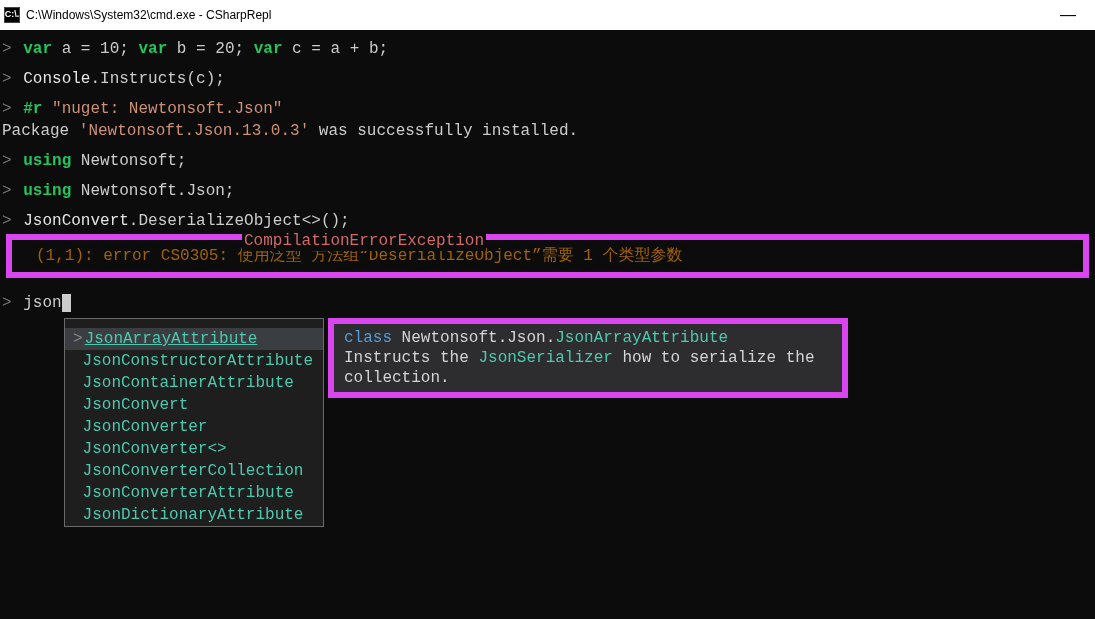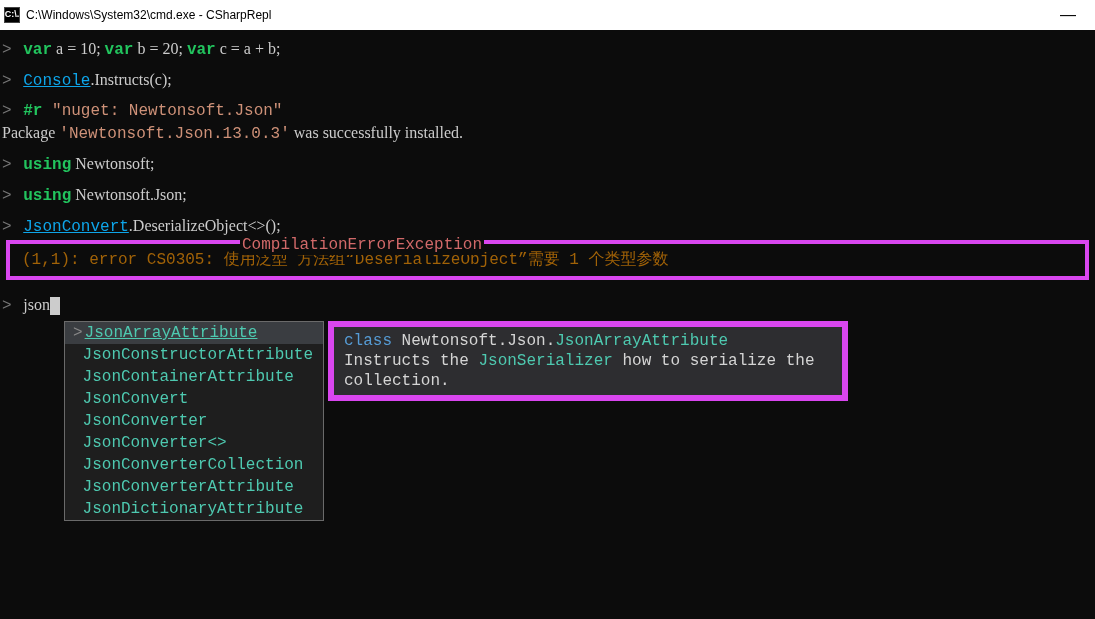--- a/index.html
+++ b/index.html
@@ -54,29 +54,29 @@
   .terminal {
     padding: 8px 2px 2px 2px;
   }
   .line {
     white-space: pre;
     font-size: 16px;
     padding: 1px 0;
   }
   .prompt { color: #767676; margin-right: 2px; }
   .kw { color: #22c55e; font-weight: bold; }        
-  .ty { color: #0ea5e9; text-decoration: underline; }
+  .ty { color: #e5e5e5; }
   .str { color: #ce9178; }       
-  .plain { color: #cccccc; font-family: Liberation Serif, serif; }
+  .plain { color: #cccccc; }
   
   .errbox {
-    border: 4px solid #d946ef;
+    border: 6px solid #d946ef;
     margin: 2px 4px 6px 4px;
     position: relative;
-    padding: 6px 8px 6px 12px;
+    padding: 6px 8px 6px 24px;
   }
   .errbox .label {
     position: absolute;
     top: -9px;
     left: 230px;
     color: #d16969;
     background: #0c0c0c;
     padding: 0 2px;
     font-size: 16px;
   }
@@ -96,20 +96,21 @@
     min-width: 260px;
   }
   .li {
     padding: 1px 8px 1px 8px;
     color: #4ec9b0;
     white-space: pre;
   }
   .li.sel {
     background: #3a3d41;
     color: #4ec9b0;
+    margin-top: 9px;
   }
   .li.sel .name { text-decoration: underline; }
   .li .car { color: #888; margin-right: 2px; }
   .docbox {
     border: 6px solid #d946ef;
     background: #2d2d30;
     padding: 4px 10px;
     color: #d4d4d4;
     max-width: 520px;
   }

